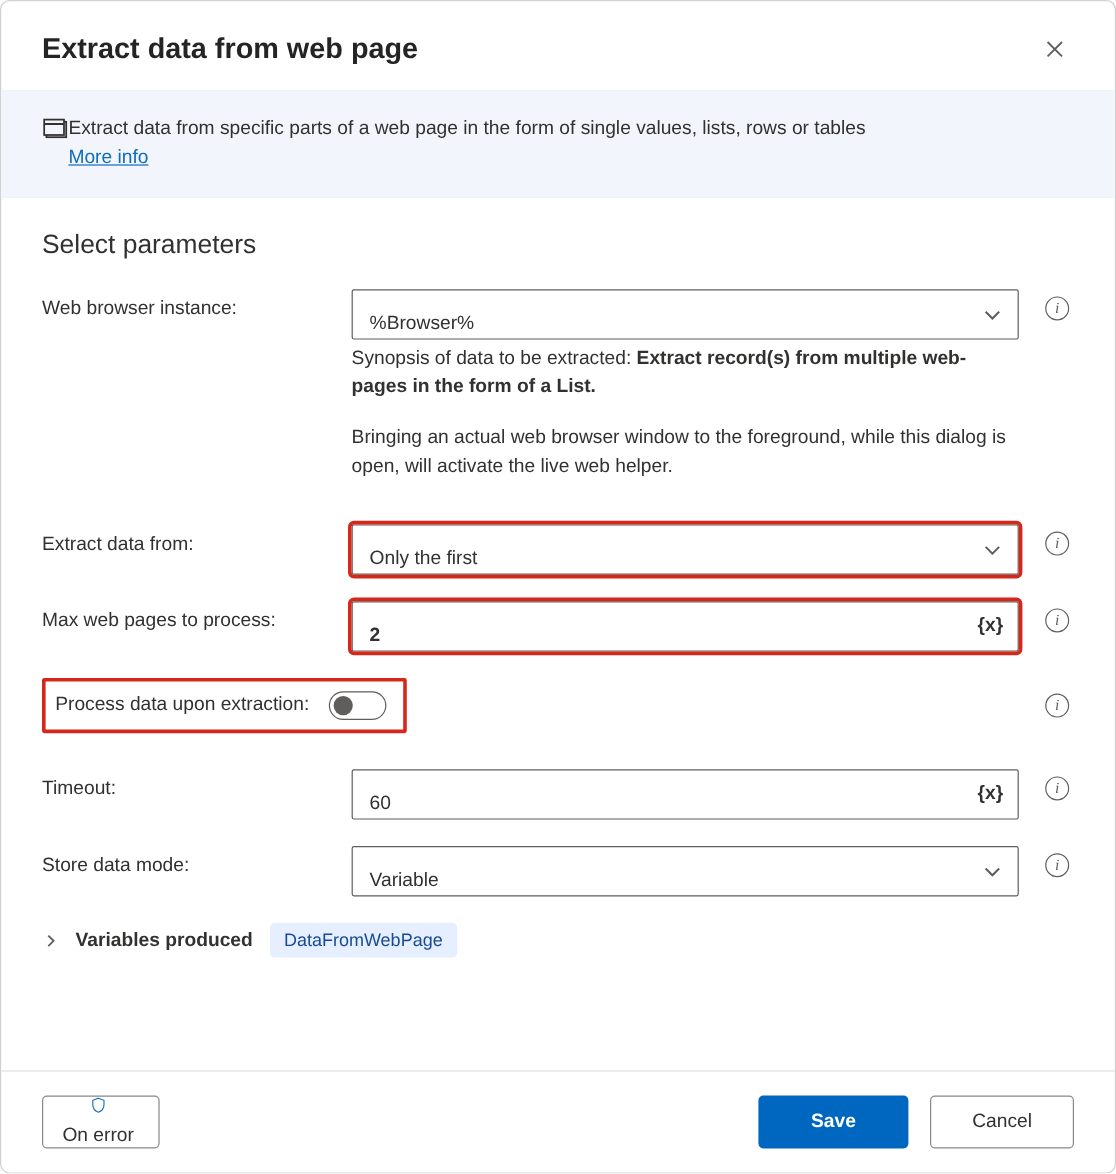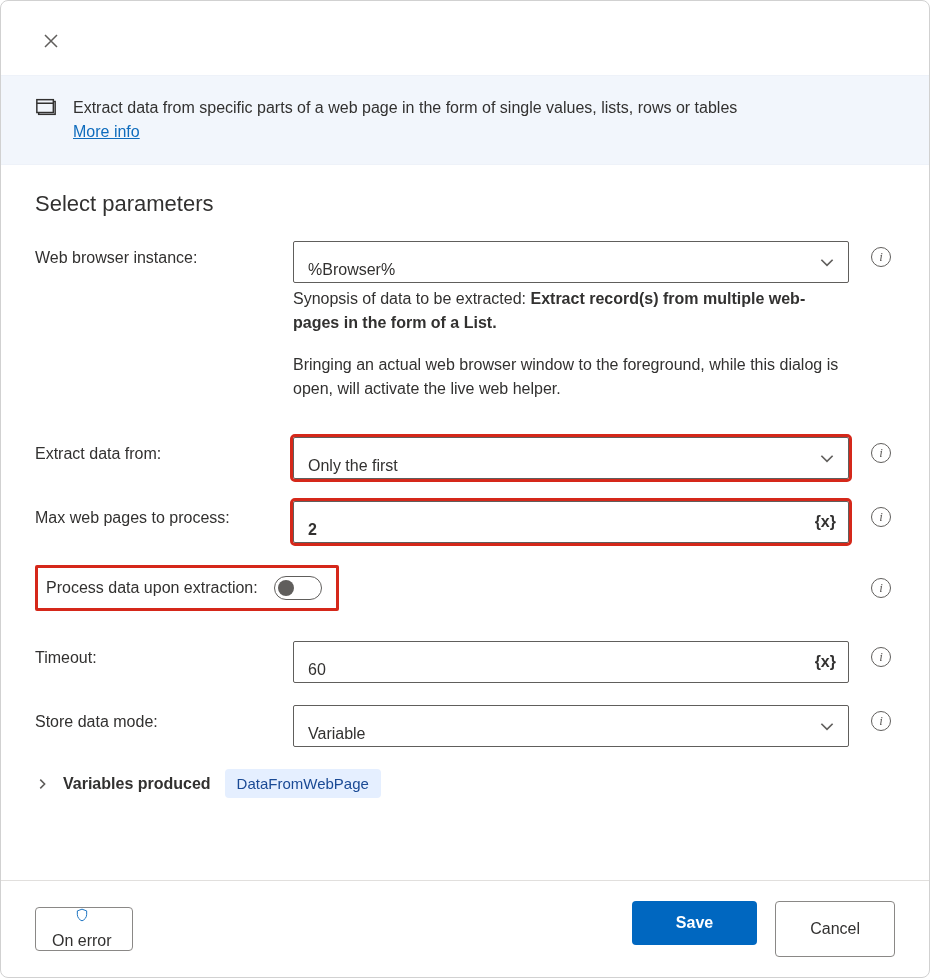--- a/index.html
+++ b/index.html
@@ -40,21 +40,21 @@
     cursor: pointer;
     color: #605e5c;
     background:none; border:none;
   }
   .close-btn svg { width: 16px; height: 16px; }
 
   .info-bar {
     background: #f2f6fc;
     padding: 20px 34px;
     display: flex;
-    gap: 16px;
+    gap: 0;
     align-items: flex-start;
     font-size: 16px;
     color: #323130;
     border-top: 1px solid #eef2f9;
     border-bottom: 1px solid #eef2f9;
   }
   .info-bar .desc { line-height: 1.5; }
   .more-link {
     color: #0f6cbd;
     text-decoration: underline;
@@ -227,31 +227,32 @@
     padding: 0 44px;
     font-size: 16px;
     font-weight: 600;
     cursor: pointer;
   }
   .secondary-btn {
     background: #fff;
     color: #323130;
     border: 1px solid #8a8886;
     border-radius: 4px;
-    height: 56px;
+    height: 44px;
     padding: 0 34px;
     font-size: 16px;
     cursor: pointer;
   }
 </style>
 </head>
 <body>
 
 <div class="dialog">
   <div class="header">
+    <div class="title">Extract data from web page</div>
     <button class="close-btn">
       <svg viewBox="0 0 16 16">
           <path d="M2 2 L14 14 M14 2 L2 14" stroke="currentColor" stroke-width="1.5" fill="none"></path>
         </svg>
     </button>
   </div>
 
   <div class="info-bar">
     <svg width="22" height="22" viewBox="0 0 24 24">
       <rect x="4" y="6" width="18" height="14" fill="none" stroke="#323130" stroke-width="1.6"></rect>

